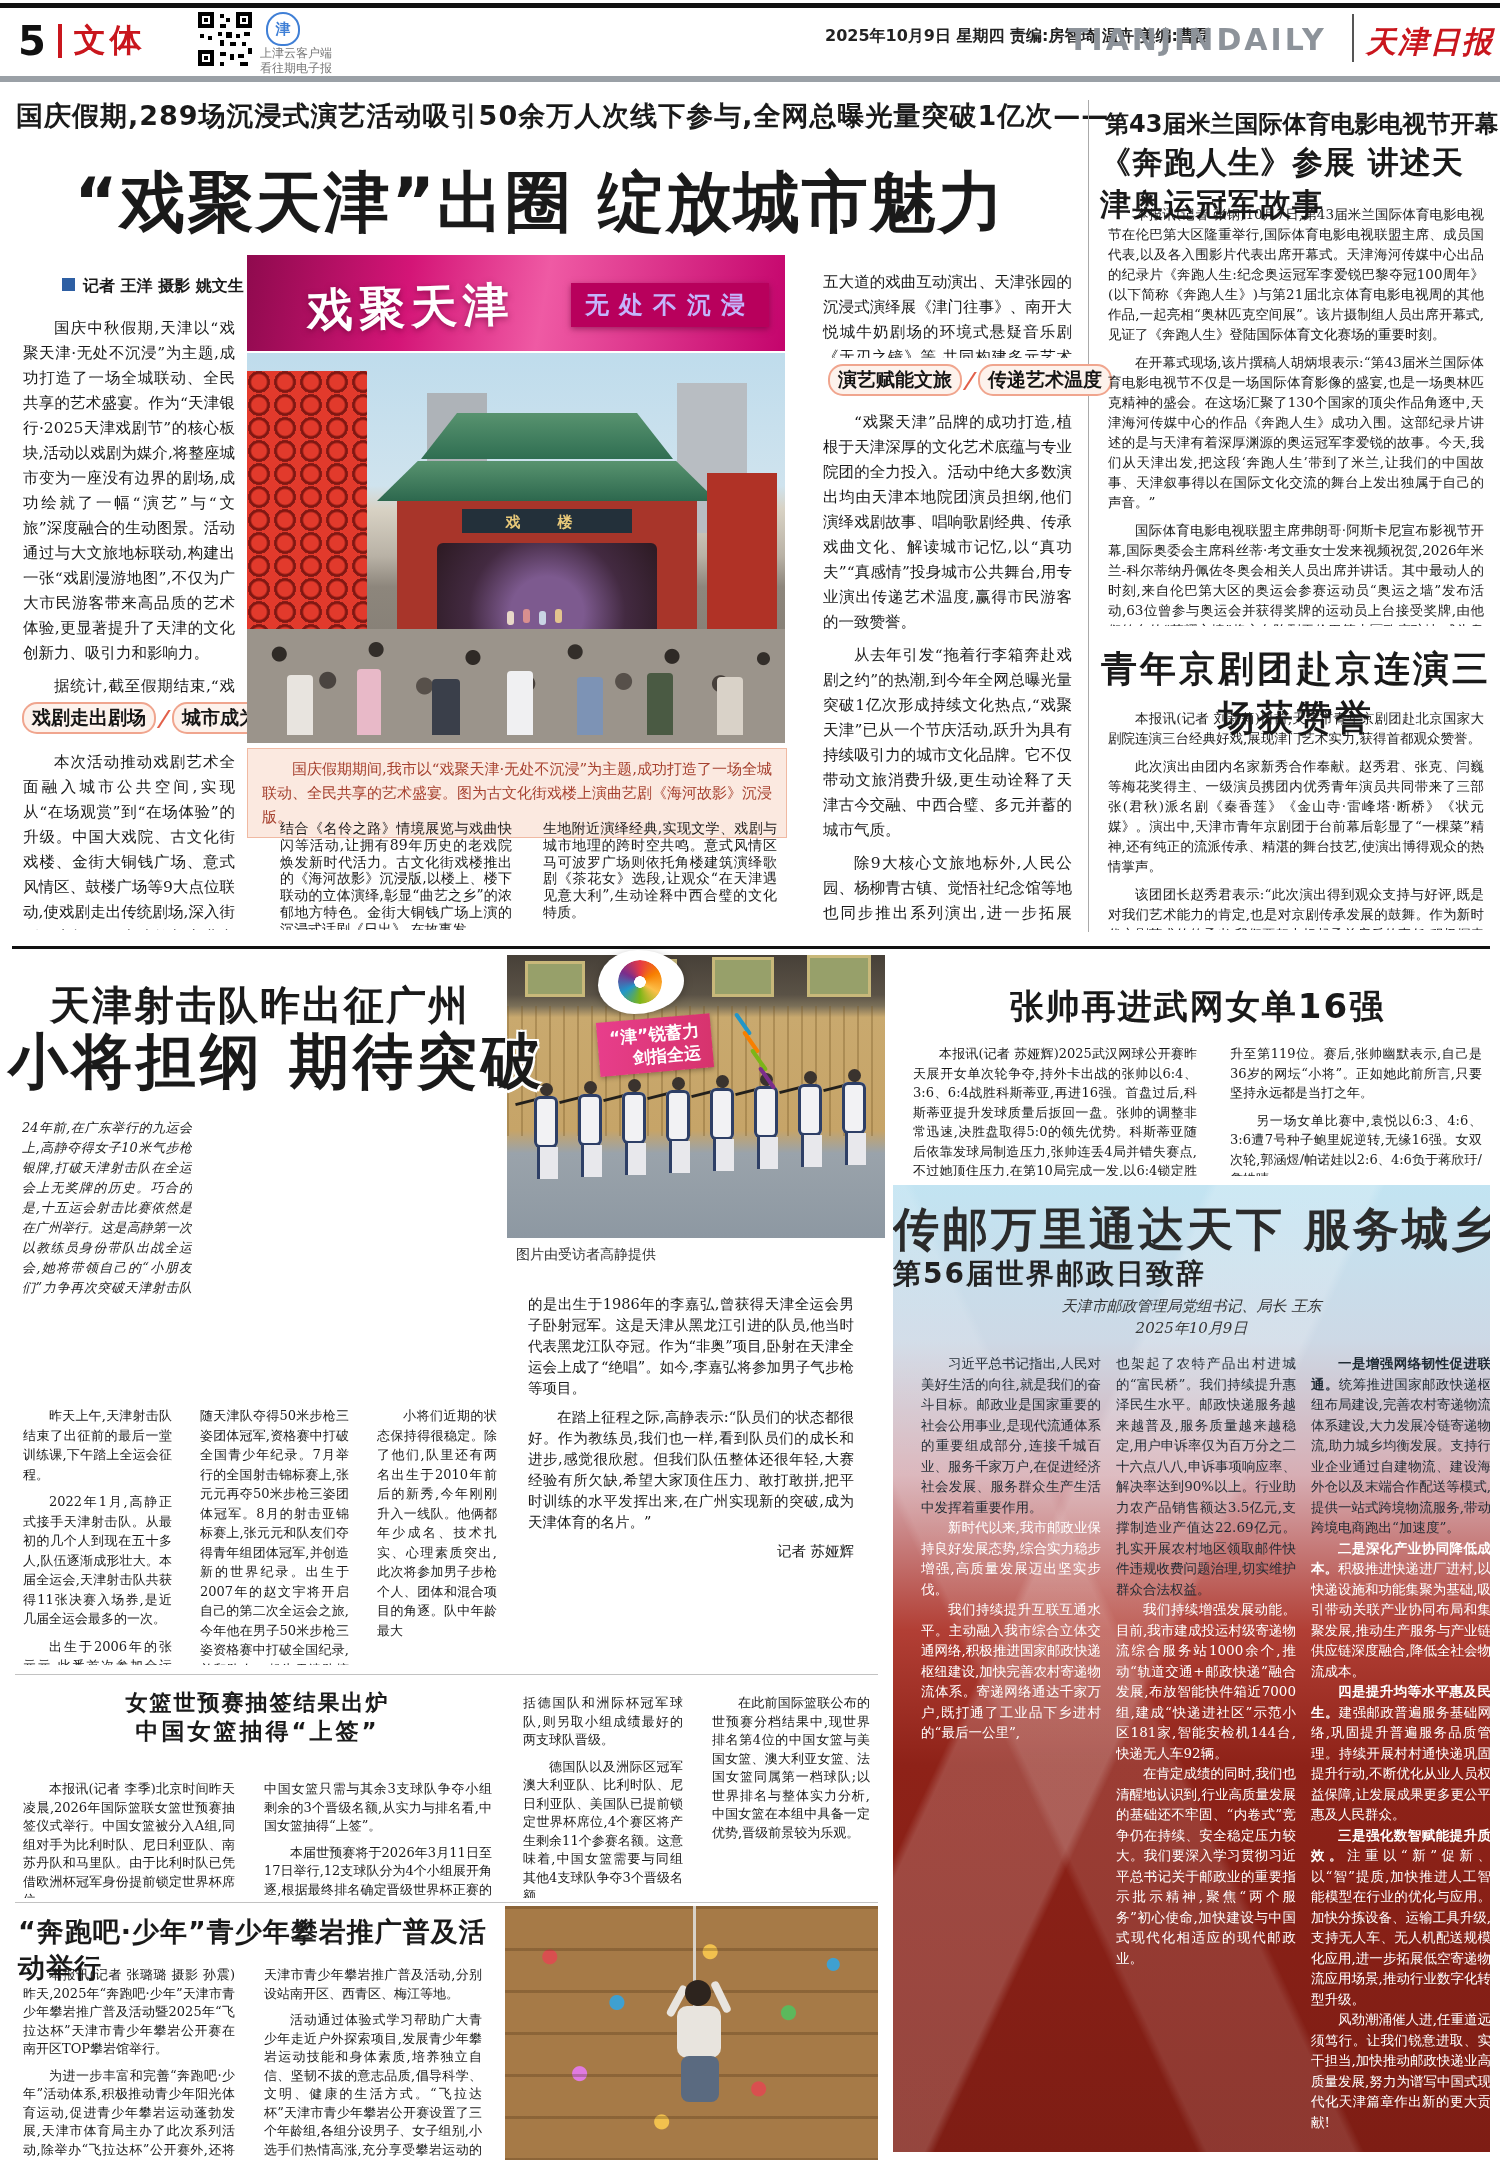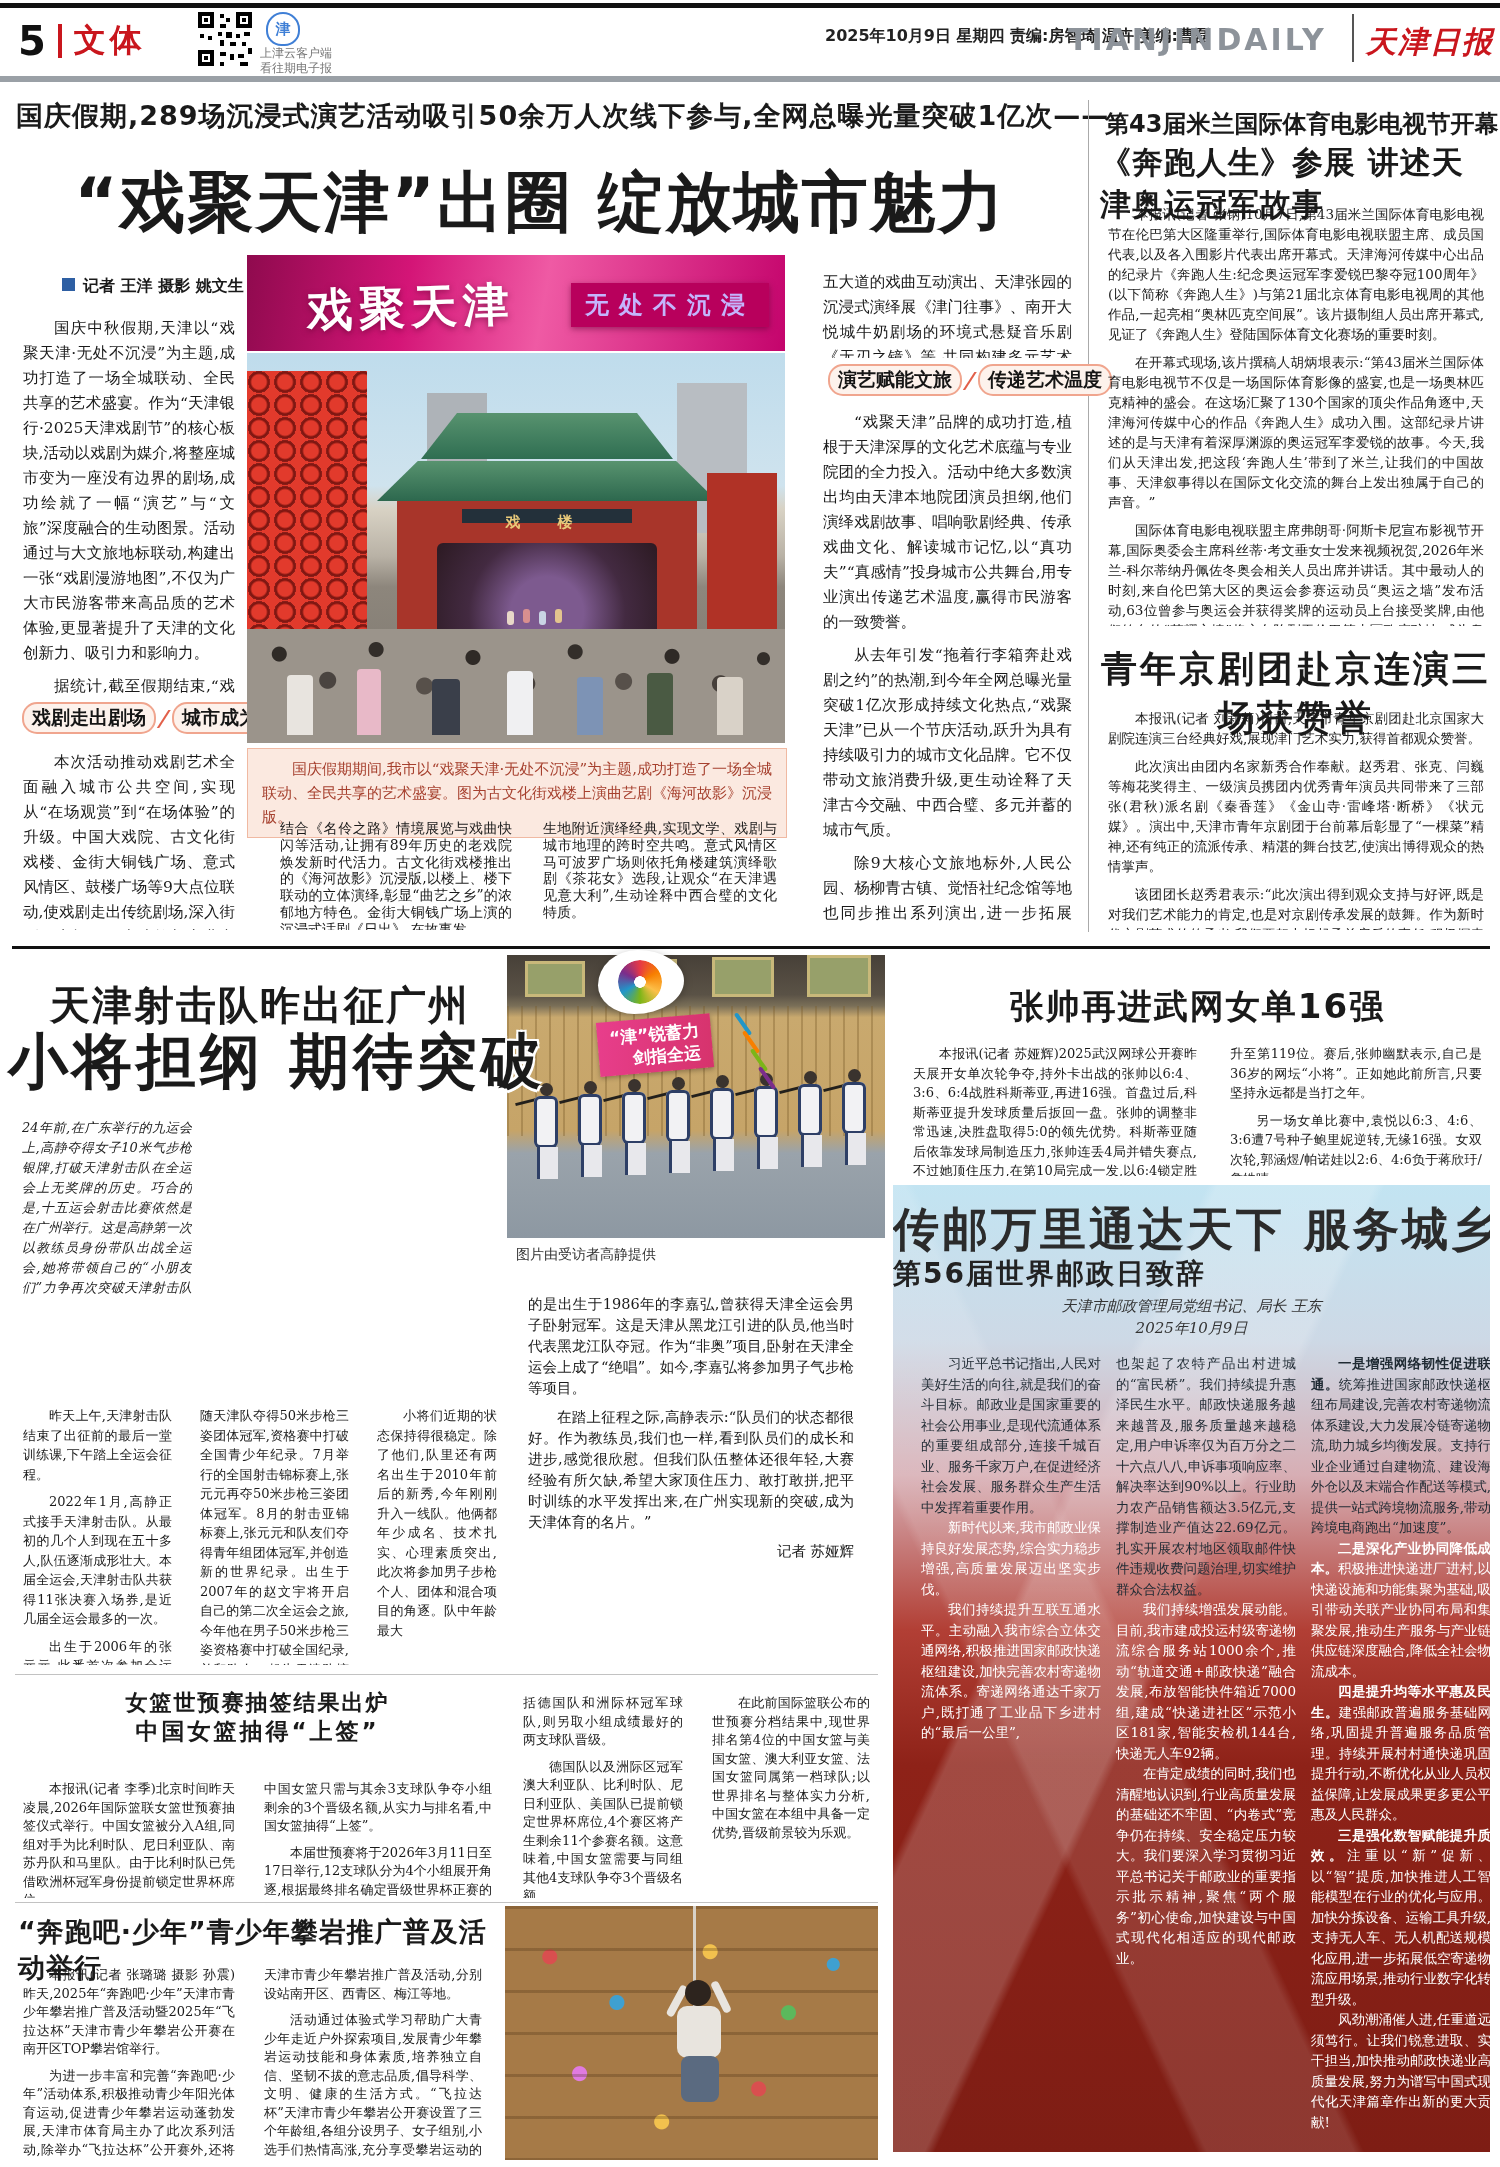--- a/index.html
+++ b/index.html
@@ -231,21 +231,21 @@
     <div class="abs banner-tag sans" style="right:16px;top:28px;">无处不沉浸</div>
   </div>
 
   <div class="abs" id="photoA" style="left:247px;top:353px;width:538px;height:390px;">
     <div class="bldg" style="left:180px;top:40px;width:60px;height:140px;"></div>
     <div class="bldg" style="left:430px;top:30px;width:70px;height:150px;background:#b8bdc2;"></div>
     <div class="lanternwall" style="left:0;top:18px;width:120px;height:280px;"></div>
     <div class="roof1" style="left:150px;top:60px;width:300px;height:46px;"></div>
     <div class="roof2" style="left:130px;top:108px;width:340px;height:40px;"></div>
     <div class="stagebody" style="left:150px;top:148px;width:300px;height:150px;"></div>
-    <div class="plaque sans" style="left:215px;top:156px;width:170px;height:14px;line-height:26px;">戏  楼</div>
+    <div class="plaque sans" style="left:215px;top:156px;width:170px;height:24px;line-height:26px;">戏  楼</div>
     <div class="stageopen" style="left:190px;top:190px;width:220px;height:108px;"></div>
     <div class="perf" style="left:260px;top:258px;"></div>
     <div class="perf" style="left:276px;top:256px;background:#d98f8f;"></div>
     <div class="perf" style="left:292px;top:258px;background:#c9d4e4;"></div>
     <div class="perf" style="left:308px;top:256px;background:#e3c48e;"></div>
     <div class="bldg" style="left:460px;top:120px;width:70px;height:180px;background:#b03226;"></div>
     <div class="crowd" style="left:0;top:276px;width:538px;height:114px;">
       <div class="shirt" style="left:40px;top:46px;width:26px;height:60px;background:#e8e4df;"></div>
       <div class="shirt" style="left:110px;top:40px;width:24px;height:66px;background:#e8b9c8;"></div>
       <div class="shirt" style="left:185px;top:50px;width:28px;height:56px;background:#3a3f4a;"></div>

